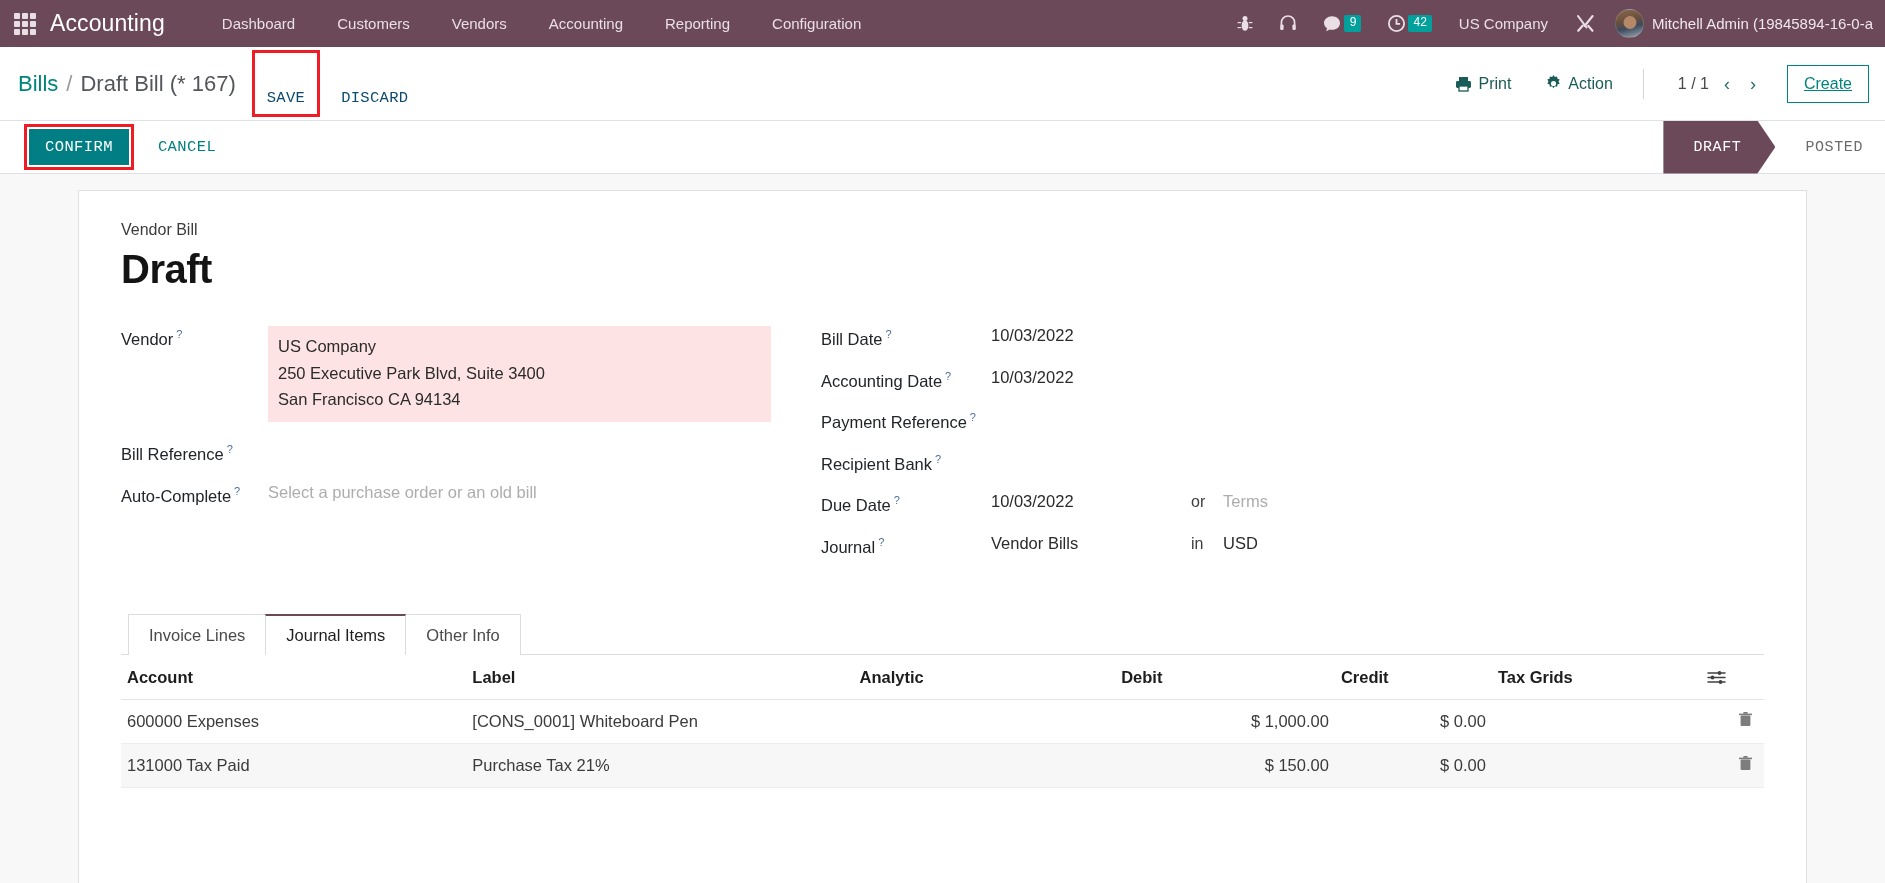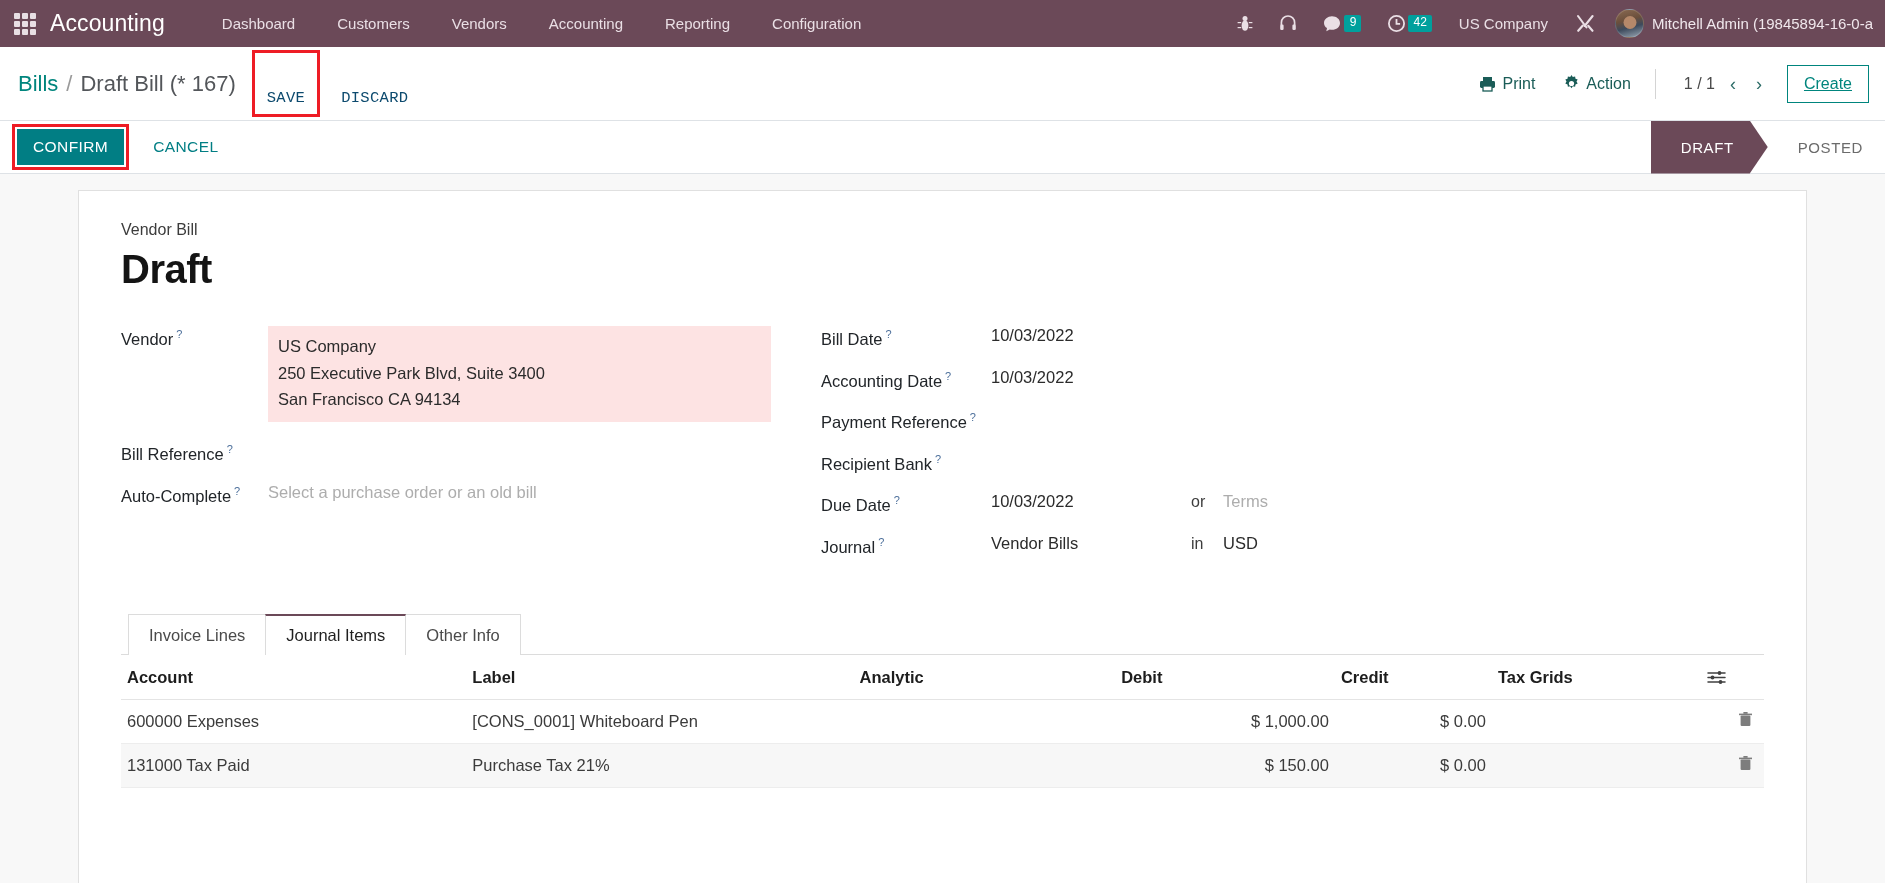--- a/index.html
+++ b/index.html
@@ -144,21 +144,21 @@
     cursor: pointer;
     padding: 5px 9px;
     text-transform: none;
     margin-top: 29px;
   }
   .btn-discard { margin-left: 12px; }
   .cp-right {
     margin-left: auto;
     display: flex;
     align-items: center;
-    gap: 0;
+    gap: 6px;
   }
   .cp-btn {
     display: flex; align-items: center; gap: 6px;
     font-size: 16px; color: #1a5c57;
     padding: 6px 14px;
     cursor: pointer;
     white-space: nowrap;
   }
   .cp-divider { width:1px; height:30px; background:#d4d4d4; margin:0 10px; }
   .pager { display: flex; align-items: center; gap: 10px; padding: 0 6px; }
@@ -180,22 +180,23 @@
     text-decoration: underline;
   }
 
   
   .statusbar {
     height: 53px;
     background: #fff;
     border-bottom: 1px solid #dee2e6;
     display: flex;
     align-items: center;
-    padding-left: 12px;
+    padding-left: 24px;
     position: relative;
+    font-family: Liberation Mono, monospace;
   }
   .confirm-wrap {
     border: 3px solid #ee1c25;
     padding: 2px;
     display: inline-flex;
   }
   .btn-confirm {
     background: #017e84;
     color: #fff;
     border: none;

